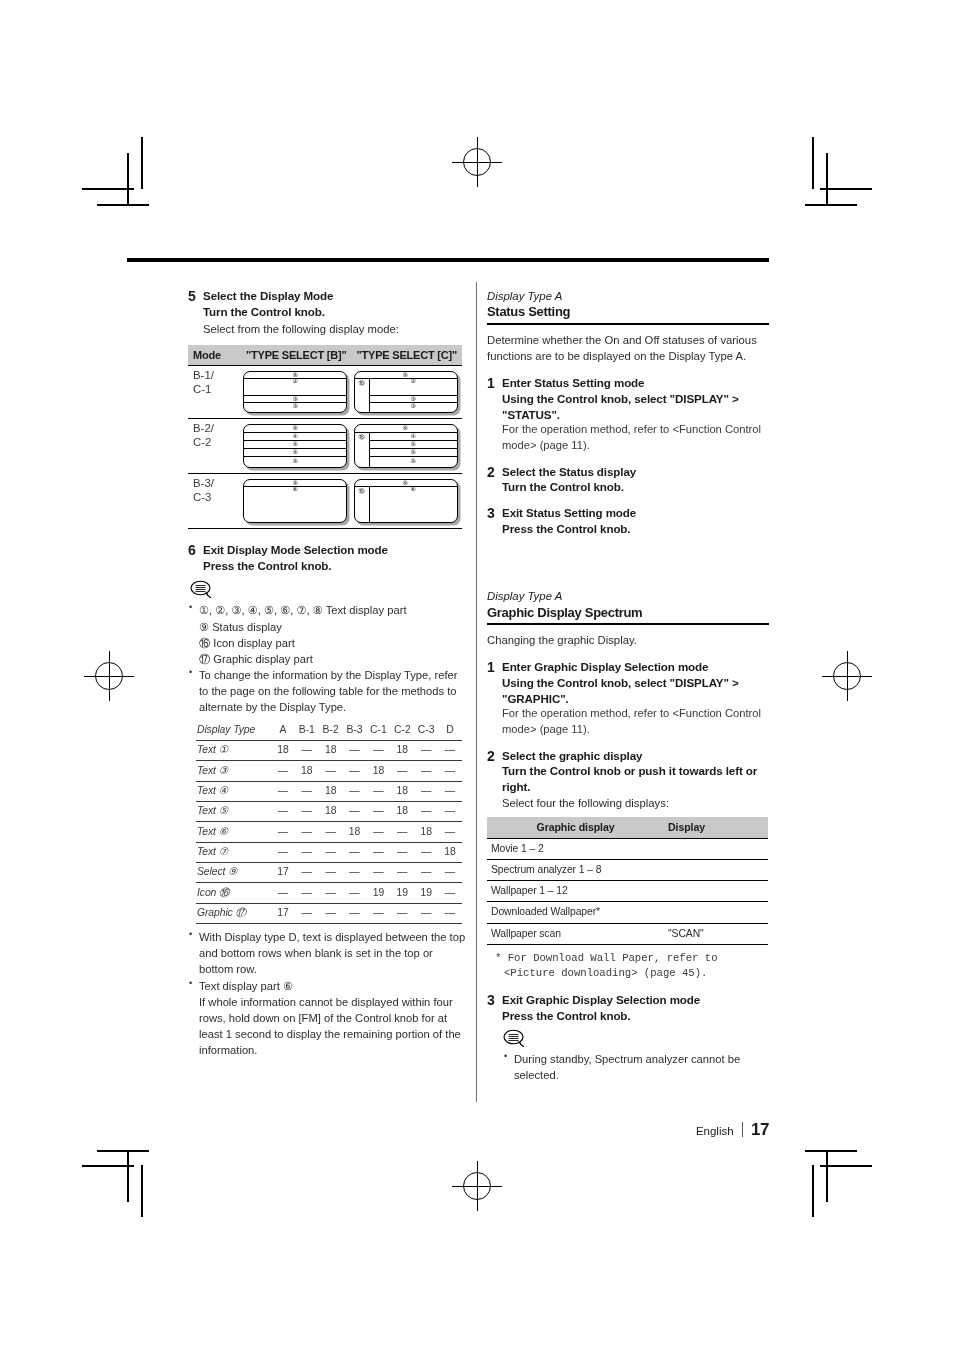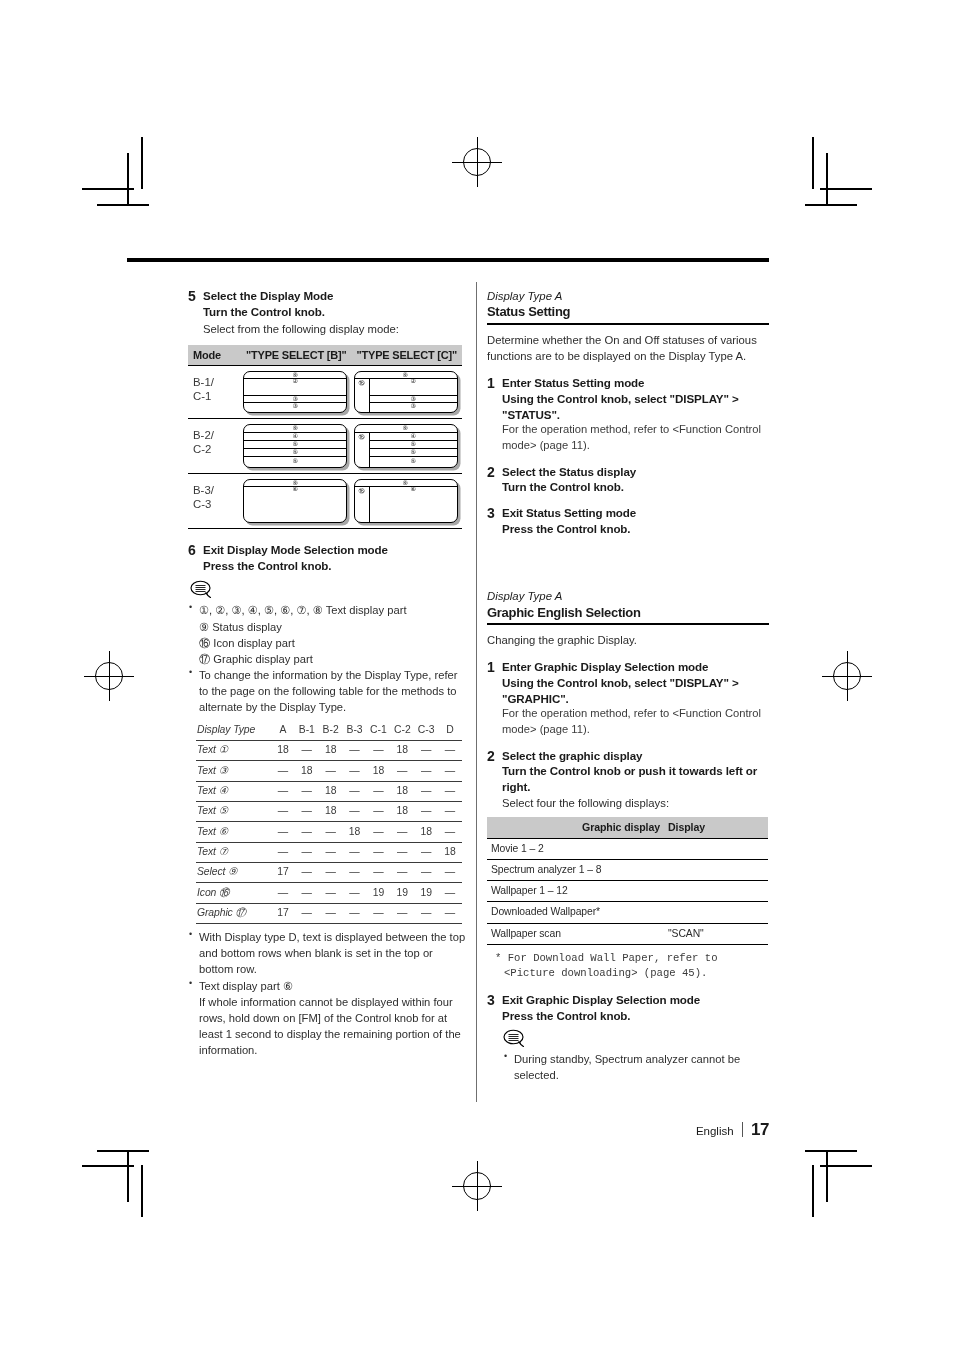--- a/index.html
+++ b/index.html
@@ -114,21 +114,21 @@
     border-bottom: 1.1px solid #000;
     padding: 5px 2px 5px 0;
     vertical-align: middle;
   }
   .mode-table td.mode-label {
     font-size: 11.4px;
     line-height: 1.22;
     padding-left: 5px;
     color: #3a3a3a;
     vertical-align: top;
-    padding-top: 10px;
+    padding-top: 3px;
   }
 
   
   .lcd {
     position: relative;
     width: 104px;
     height: var(--h);
     background: #fff;
     border: 1.6px solid #000;
     border-radius: 7px;
@@ -243,21 +243,21 @@
   .gd-table {
     border-collapse: collapse;
     width: 281px;
     margin-top: 6px;
     table-layout: fixed;
   }
   .gd-table th {
     background: #c9c9c9;
     font-size: 10.6px;
     font-weight: bold;
-    text-align: right;
+    text-align: center;
     padding: 3px 4px 2.5px 4px;
     border-bottom: 1.5px solid #000;
     letter-spacing: -0.1px;
   }
   .gd-table td {
     font-size: 10.4px;
     padding: 3px 4px 2.5px 4px;
     border-bottom: 1px solid #000;
     color: #2b2b2b;
     letter-spacing: -0.1px;
@@ -647,21 +647,21 @@
       <div class="step-num">3</div>
       <div class="step-body">
         <div class="step-title">Exit Status Setting mode</div>
         <div class="step-sub">Press the Control knob.</div>
       </div>
     </div>
   </div>
 
   <div style="height:50px;"></div>
   <div class="dtype">Display Type A</div>
-  <div class="sect-title">Graphic English Selection</div>
+  <div class="sect-title">Graphic Display Spectrum</div>
   <div class="plain">Changing the graphic Display.</div>
 
   <div class="step" style="margin-top:11px;">
     <div class="step-num">1</div>
     <div class="step-body">
       <div class="step-title">Enter Graphic Display Selection mode</div>
       <div class="step-sub">Using the Control knob, select "DISPLAY" &gt; "GRAPHIC".</div>
       <div class="step-note">For the operation method, refer to &lt;Function Control mode&gt; (page 11).</div>
     </div>
   </div>

